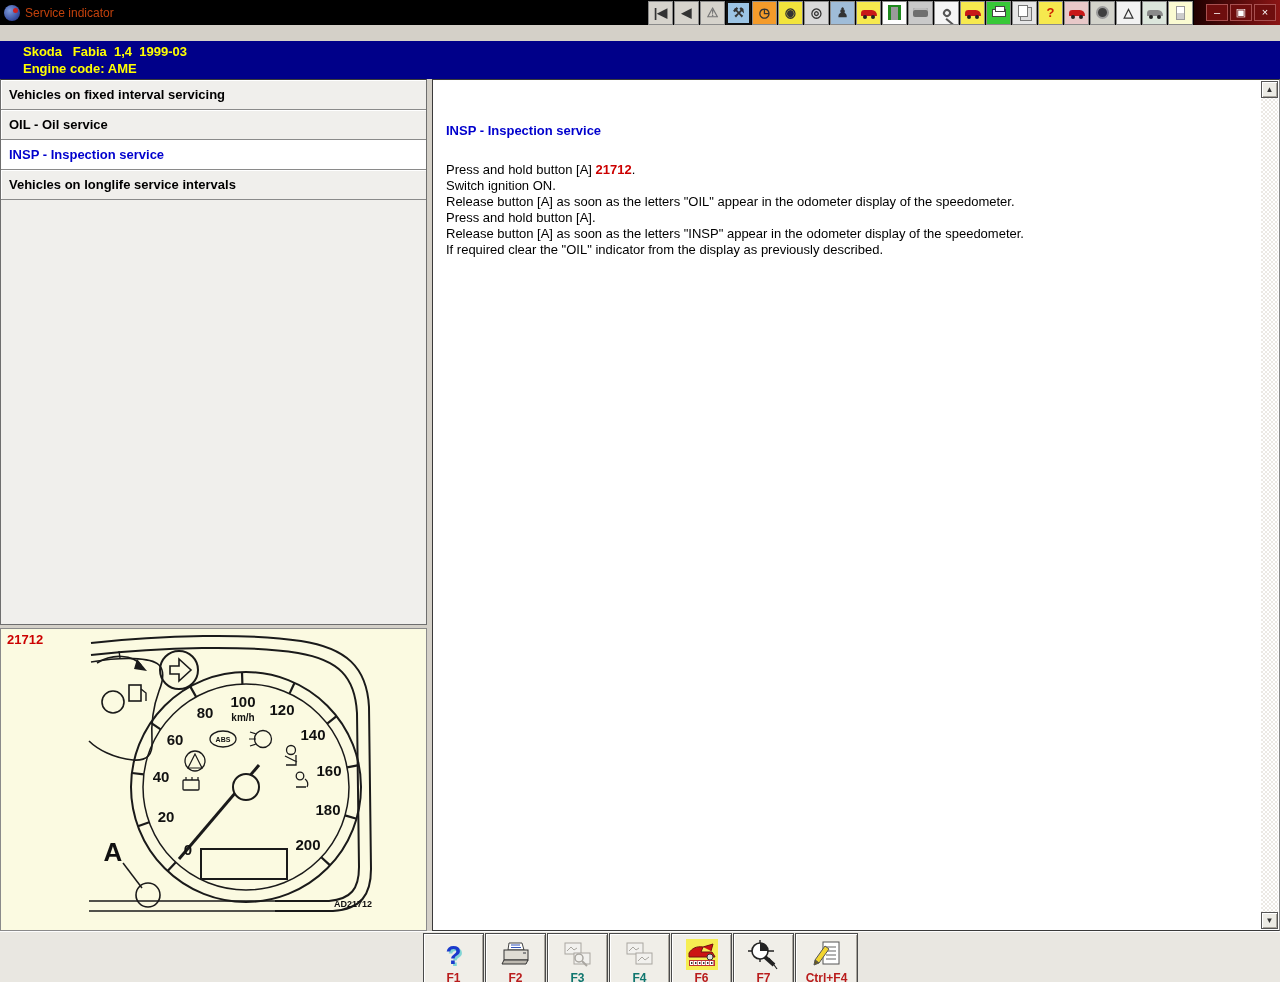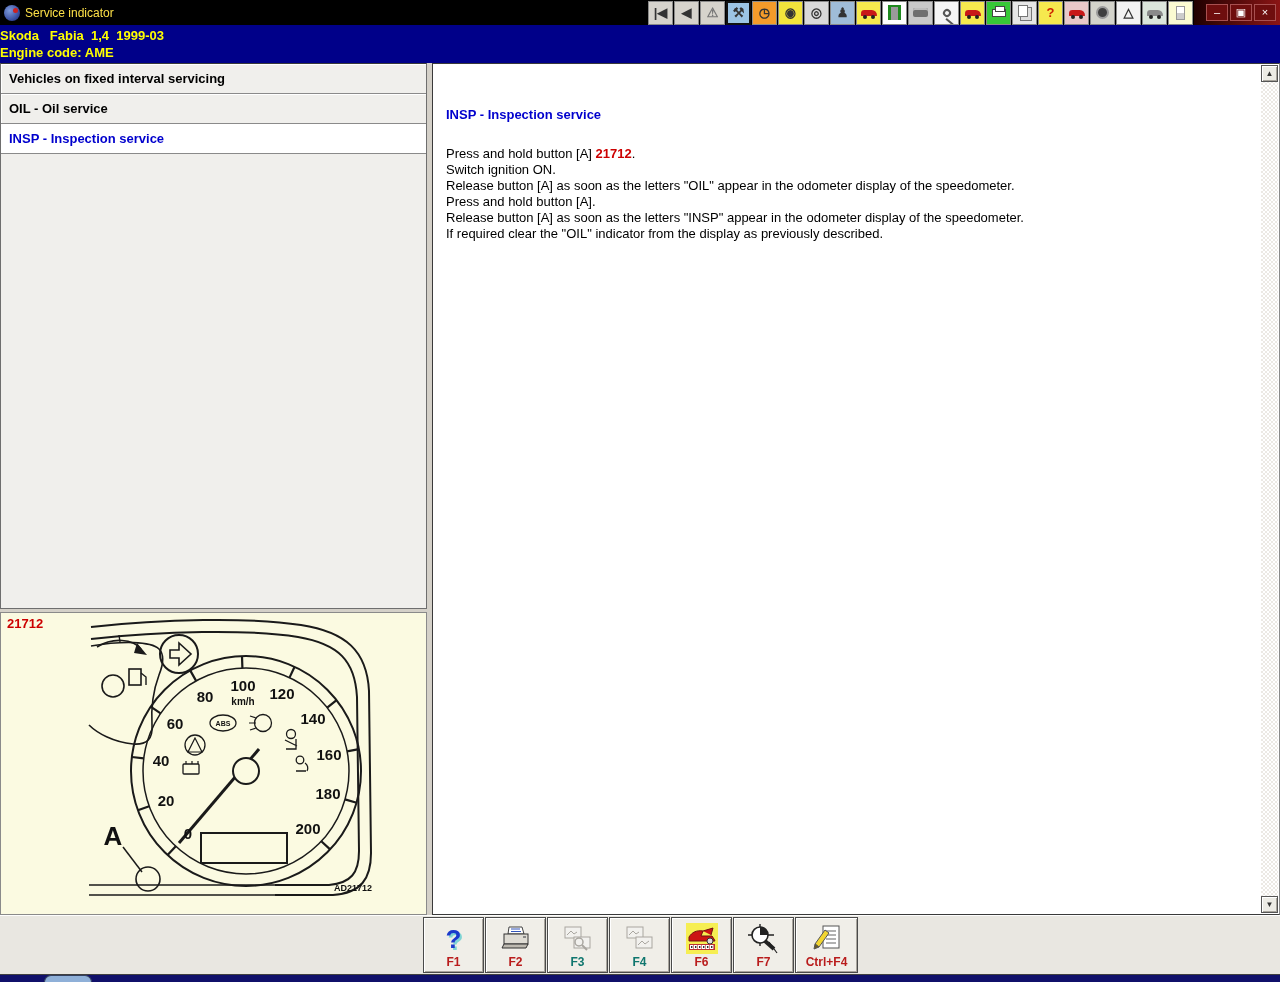--- a/index.html
+++ b/index.html
@@ -10,21 +10,21 @@
     font-family:"Liberation Sans", sans-serif;
     -webkit-font-smoothing:none;
   }
 
   
   .titlebar { height:25px; background:#000; display:flex; align-items:center; }
   .app-icon { width:16px; height:16px; margin:0 5px 0 4px; border-radius:50%;
     background:radial-gradient(circle at 35% 35%, #7d9bdc, #14247e); position:relative; flex:0 0 auto; }
   .app-icon::after { content:""; position:absolute; right:2px; top:3px; width:5px; height:5px;
     border-radius:50%; background:#cc2222; }
-  .title-text { color:#fde047; font-size:12px; }
+  .title-text { color:#c2410c; font-size:12px; }
   .nav-icons { margin-left:auto; display:flex; align-items:center; height:25px; }
   .nav-icon { width:25px; height:24px; margin-right:1px; border:1px solid #8a8a8a;
     background:#D6D3CC; display:flex; align-items:center; justify-content:center;
     font-size:13px; color:#333; font-weight:bold; overflow:hidden; }
   .nav-icon .g { font-size:13px; line-height:1; }
   .nav-icon.sel { border:2px solid #111; background:#9CC4E4; }
   .nav-icon:nth-child(5){ background:#F49B2A; }
   .nav-icon:nth-child(6){ background:#F2E43C; }
   .nav-icon:nth-child(7){ background:#D9D9D9; }
   .nav-icon:nth-child(8){ background:#9FBCD8; }
@@ -59,21 +59,21 @@
   .s-tyre { width:13px; height:13px; border-radius:50%; background:#3f3f3f; border:2px solid #9a9a9a; }
   .s-switch { width:9px; height:14px; background:#fff; border:1px solid #999; box-shadow:inset 0 -6px 0 #ccc; }
 
   .win-controls { width:86px; height:25px; background:linear-gradient(90deg,#200000,#8B1515);
     display:flex; align-items:center; justify-content:flex-end; gap:2px; padding-right:4px; }
   .win-btn { width:22px; height:17px; background:#6E0E0E; border:1px solid #A85050;
     color:#fff; font-size:11px; line-height:1; display:flex; align-items:center; justify-content:center; }
 
   
   .vheader { height:38px; background:#000089; color:#FFFF00; font-weight:bold;
-    font-size:13px; line-height:17px; padding:2px 0 0 0; white-space:pre; }
+    font-size:13px; line-height:17px; padding:2px 0 0 23px; white-space:pre;margin-top:16px; }
 
   
   .main { display:flex; height:852px; }
   .sidebar { width:427px; flex:0 0 auto; display:flex; flex-direction:column; }
   .menu { height:546px; margin-bottom:3px; background:#F0EFEC; border:1px solid #6e6e6e; border-top-color:#3a3a3a; }
   .menu-item { height:30px; display:flex; align-items:center; padding-left:8px;
     font-size:13px; font-weight:bold; color:#000; background:#F0EFEC;
     border-bottom:1px solid #8a8a8a; box-shadow:inset 1px 1px 0 #fff; cursor:default; }
   .menu-item.selected { background:#FFFFFF; color:#0000CD; }
   .diagram { height:303px; background:#FBFAE1; border:1px solid #8a8a8a; position:relative; }
@@ -195,20 +195,21 @@
 
 <div class="vheader"><span>Skoda   Fabia  1,4  1999-03</span><br><span>Engine code: AME</span></div>
 
 <div class="main">
 
   <div class="sidebar">
     <div class="menu">
       <div class="menu-item">Vehicles on fixed interval servicing</div>
       <div class="menu-item">OIL - Oil service</div>
       <div class="menu-item selected">INSP - Inspection service</div>
+      <div class="menu-item">Vehicles on longlife service intervals</div>
     </div>
 
     <div class="diagram">
       <span class="ref-num">21712</span>
       <svg width="427" height="301" viewBox="0 0 427 301">
         <g fill="none" stroke="#1a1a1a" stroke-width="2">
 
           <path d="M 90,14 C 160,6 250,4 300,12 C 345,19 366,38 368,78 L 370,240 C 370,266 360,280 332,282 L 274,282"></path>
           <path d="M 90,26 C 160,18 248,16 297,24 C 338,31 354,48 356,84 L 358,238 C 358,260 350,270 328,272 L 274,272"></path>
           <path d="M 88,272 L 274,272" stroke-width="1.6"></path>

